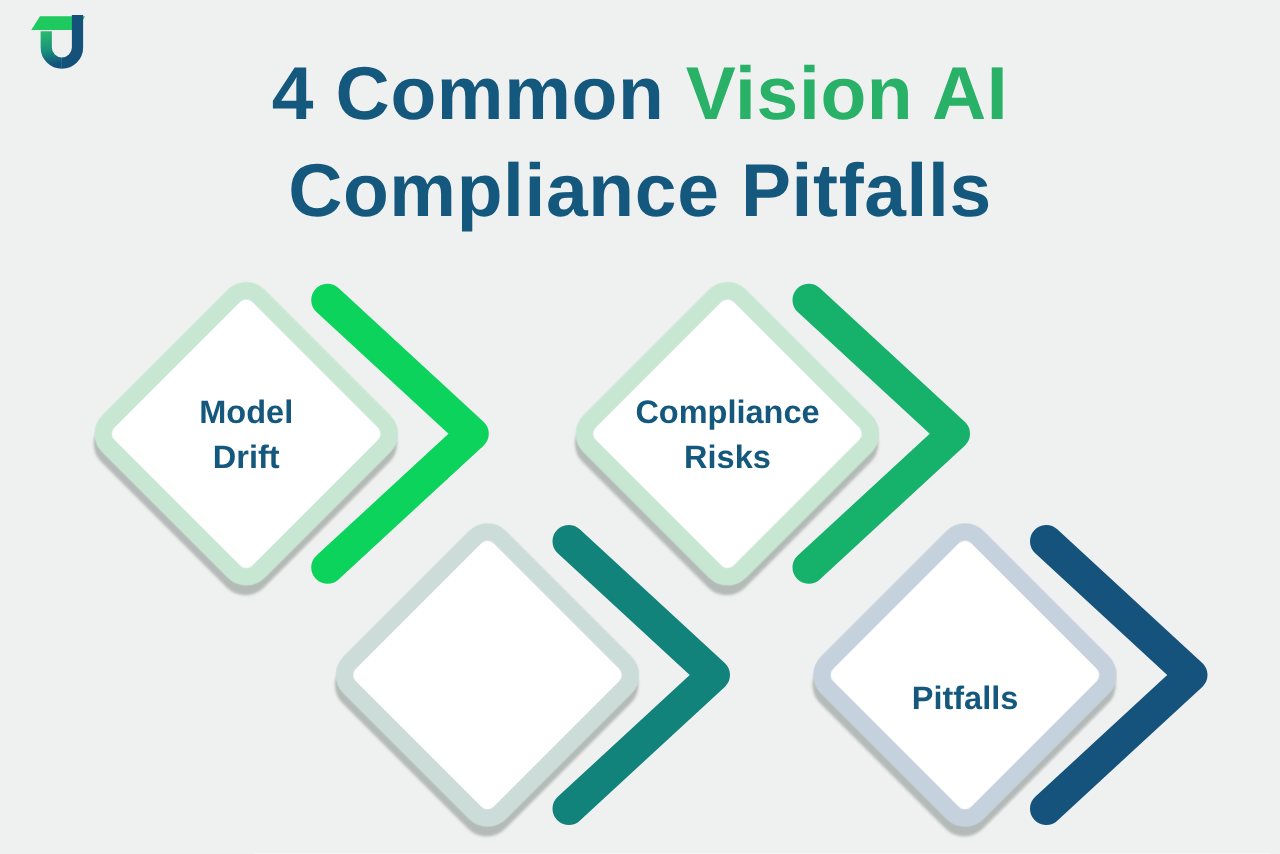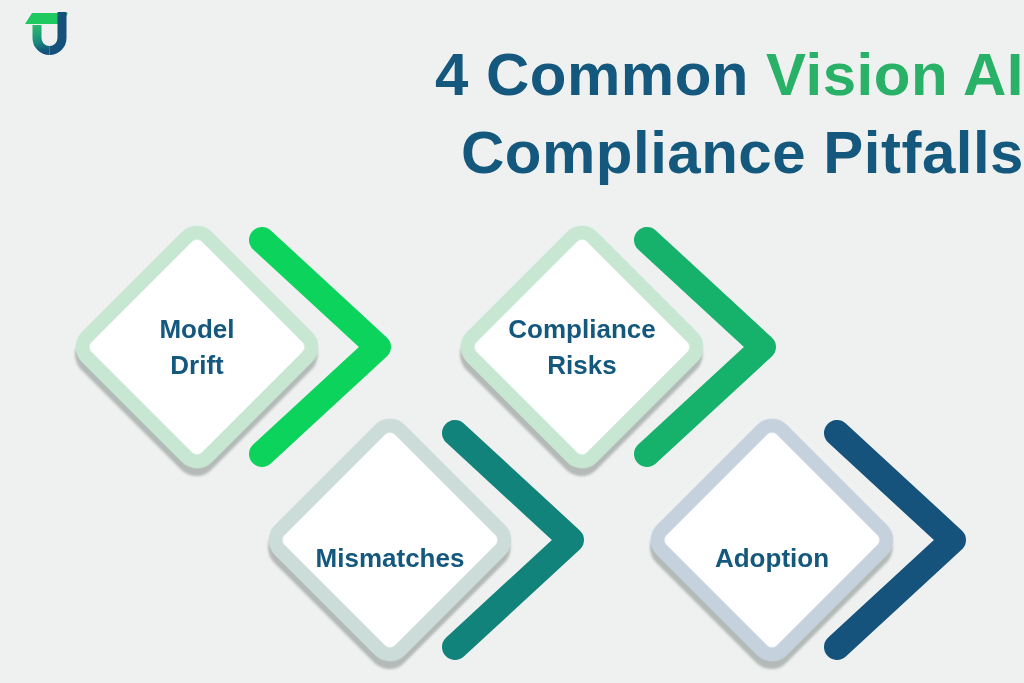--- a/index.html
+++ b/index.html
@@ -6,21 +6,21 @@
   body{font-family:"Liberation Sans","DejaVu Sans",sans-serif;}
   .page{
     position:relative;
     width:1024px;height:683px;
     background:#eff1f0;
     overflow:hidden;
   }
   .logo{position:absolute;left:22px;top:6px;}
   .title{
     position:absolute;top:36px;left:0;width:100%;
-    text-align:right;
+    text-align:center;
     font-size:60px;line-height:78px;font-weight:700;letter-spacing:.5px;
   }
   .unit{position:absolute;width:420px;height:300px;}
   .unit svg{position:absolute;left:0;top:0;overflow:visible;}
   .diamond{
     fill:#ffffff;
     filter:drop-shadow(5px 6px 1px rgba(108,120,114,.45));
   }
   .chev{fill:none;stroke-linecap:round;stroke-linejoin:round;}
   .label{
@@ -82,31 +82,30 @@
   </div>
 
   <div class="unit" style="left:240px;top:390px">
     <svg width="420" height="300" viewBox="0 0 420 300">
       <polyline class="chev" points="215,43 331,150 215,257" stroke-width="26" stroke="#11837b"></polyline>
       <rect class="diamond" x="65" y="65" width="170" height="170" rx="14" transform="rotate(45 150 150)" stroke-width="14" stroke="#ccdcd9"></rect>
     </svg>
     <div class="label" style="color: rgb(20, 88, 125);">
       <div>
         <br>
-        <span>Mismatches</span>
       </div>
     </div>
   </div>
 
   <div class="unit" style="left:622px;top:390px">
     <svg width="420" height="300" viewBox="0 0 420 300">
       <polyline class="chev" points="215,43 331,150 215,257" stroke-width="26" stroke="#15527c"></polyline>
       <rect class="diamond" x="65" y="65" width="170" height="170" rx="14" transform="rotate(45 150 150)" stroke-width="14" stroke="#c5d2dd"></rect>
     </svg>
     <div class="label" style="color: rgb(20, 88, 125);">
       <div>
         <br>
-        <span>Adoption</span>
+        <span>Pitfalls</span>
       </div>
     </div>
   </div>
 
 </div>
 
 </body></html>

